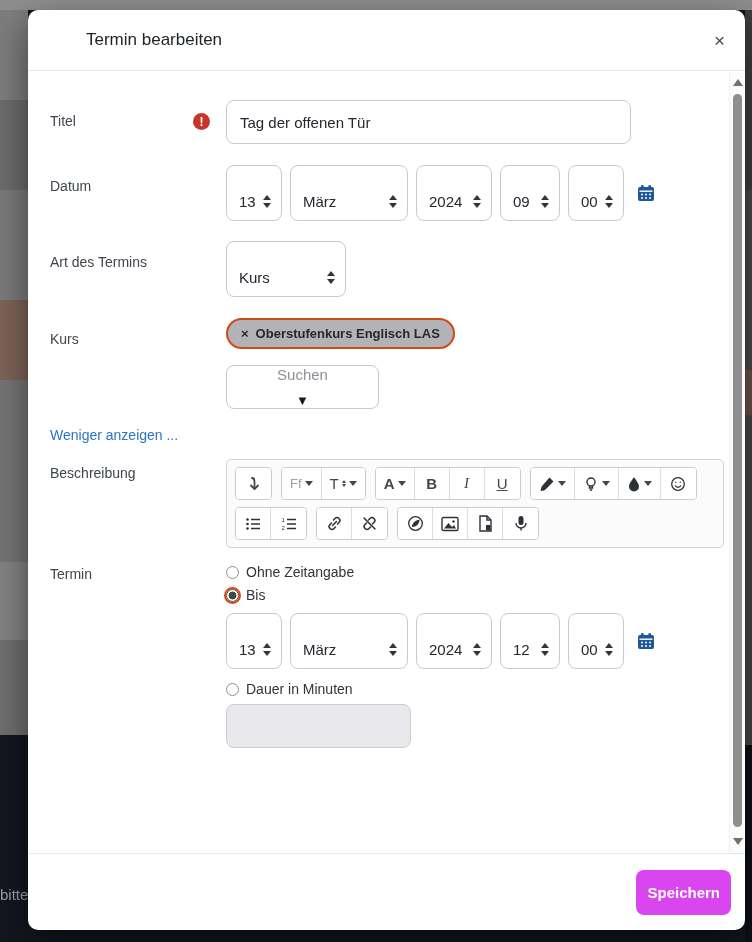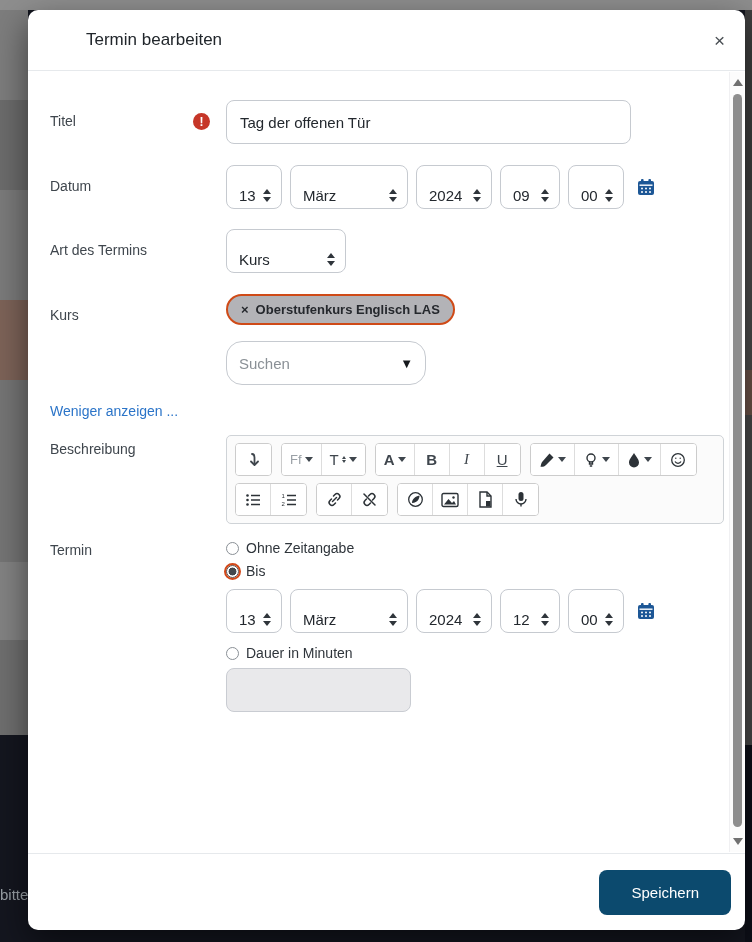--- a/index.html
+++ b/index.html
@@ -39,42 +39,42 @@
     font-size:12px; font-weight:bold; display:flex; align-items:center; justify-content:center;
     flex:none; margin-right:16px;
   }
   .text-input {
     width:405px; height:44px; border:1px solid #c6cad0; border-radius:8px;
     font-size:15px; color:#23282e; padding:0 13px; background:#fff;
     font-family:"Liberation Sans", sans-serif; display:flex; align-items:center;
   }
 
   .sel {
-    height:44px; border:1px solid #c6cad0; border-radius:8px; background:#fff;
+    height:56px; border:1px solid #c6cad0; border-radius:8px; background:#fff;
     display:flex; align-items:center; justify-content:space-between;
     padding:16px 10px 0 12px; font-size:15px; color:#23282e; cursor:pointer;
   }
   .dates { display:flex; gap:8px; align-items:center; }
   .w-day{width:56px} .w-month{width:118px} .w-year{width:76px} .w-hour{width:60px} .w-min{width:56px} .w-type{width:120px}
   .updown { display:flex; flex-direction:column; gap:3px; margin-left:6px; }
   .updown i { display:block; width:0; height:0; border-left:4px solid transparent; border-right:4px solid transparent; }
   .updown .up { border-bottom:5px solid #2f353b; }
   .updown .dn { border-top:5px solid #2f353b; }
 
   .tag-pill {
     display:inline-flex; align-items:center; gap:7px;
     background:#b3b3b7; border:2px solid #cf4a17; border-radius:16px;
     height:31px; padding:0 13px; font-size:13px; font-weight:bold; color:#25282d;
     cursor:pointer;
   }
   .tag-x { font-weight:bold; }
   .search-box {
-    width:200px; height:44px; border:1px solid #c6cad0; border-radius:16px; background:#fff;
+    width:153px; height:44px; border:1px solid #c6cad0; border-radius:8px; background:#fff;
     display:flex; align-items:center; justify-content:space-between; padding:0 12px;
-    font-size:15px; color:#8a9096; margin-top:16px; cursor:pointer;
+    font-size:15px; color:#8a9096; margin-top:16px; cursor:pointer;flex-direction:column;
   }
   .search-caret { color:#15181c; font-size:13px; }
 
   .less-link { font-size:14px; color:#2b74c8; margin:4px 0 16px; cursor:pointer; display:inline-block; }
 
   
   .editor { width:498px; border:1px solid #cfd3d7; border-radius:5px; background:#fbfbfb; }
   .tb { padding:7px 8px 0; }
   .tb-row { display:flex; gap:9px; margin-bottom:7px;align-items:flex-end; }
   .grp { display:flex; border:1px solid #ccc; border-radius:4px; overflow:hidden; background:#fff; }
@@ -121,22 +121,22 @@
   .sb-thumb { position:absolute; top:22px; bottom:25px; left:3px; width:9px; background:#8e8e8e; border-radius:5px; cursor:grab; }
   .sb-down { position:absolute; bottom:7px; left:3px; width:0; height:0;
              border-left:5px solid transparent; border-right:5px solid transparent; border-top:7px solid #707070; cursor:pointer; }
 
   
   .modal-footer {
     position:absolute; bottom:0; left:0; right:0; height:77px; border-top:1px solid #e6e9ec;
     display:flex; align-items:center; justify-content:flex-end; padding:0 14px;
   }
   .save-btn {
-    background:#0c4a6e; color:#fff; font-weight:normal; font-size:15px;
-    border:none; border-radius:8px; padding:14px 32px; cursor:pointer;
+    background:#d946ef; color:#fff; font-weight:bold; font-size:15px;
+    border:none; border-radius:8px; padding:14px 11px; cursor:pointer;
     font-family:"Liberation Sans", sans-serif;
   }
 </style>
 </head>
 <body>
 
 <div>
   <div class="strip" style="left:0;top:0;width:752px;height:10px;background:#8e8e8e"></div>
   <div class="strip" style="left:0;top:10px;width:28px;height:90px;background:#7d7d7d"></div>
   <div class="strip" style="left:0;top:100px;width:28px;height:90px;background:#6c6c6c"></div>

